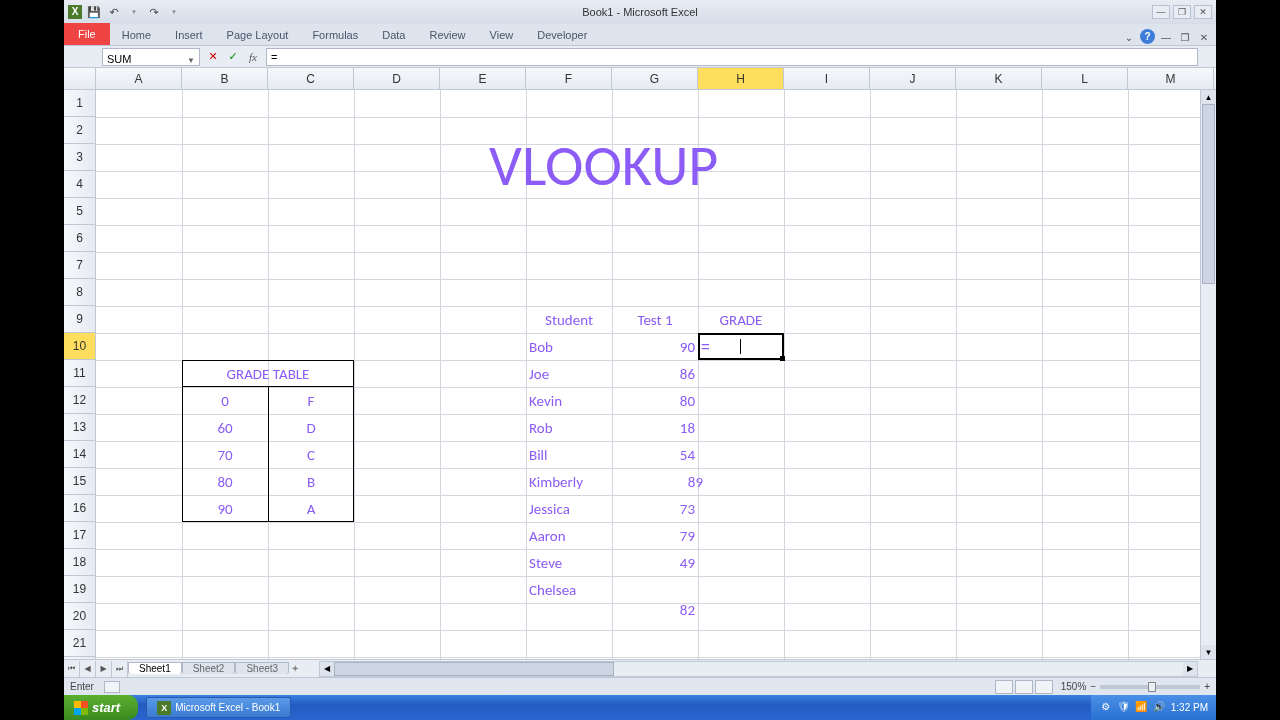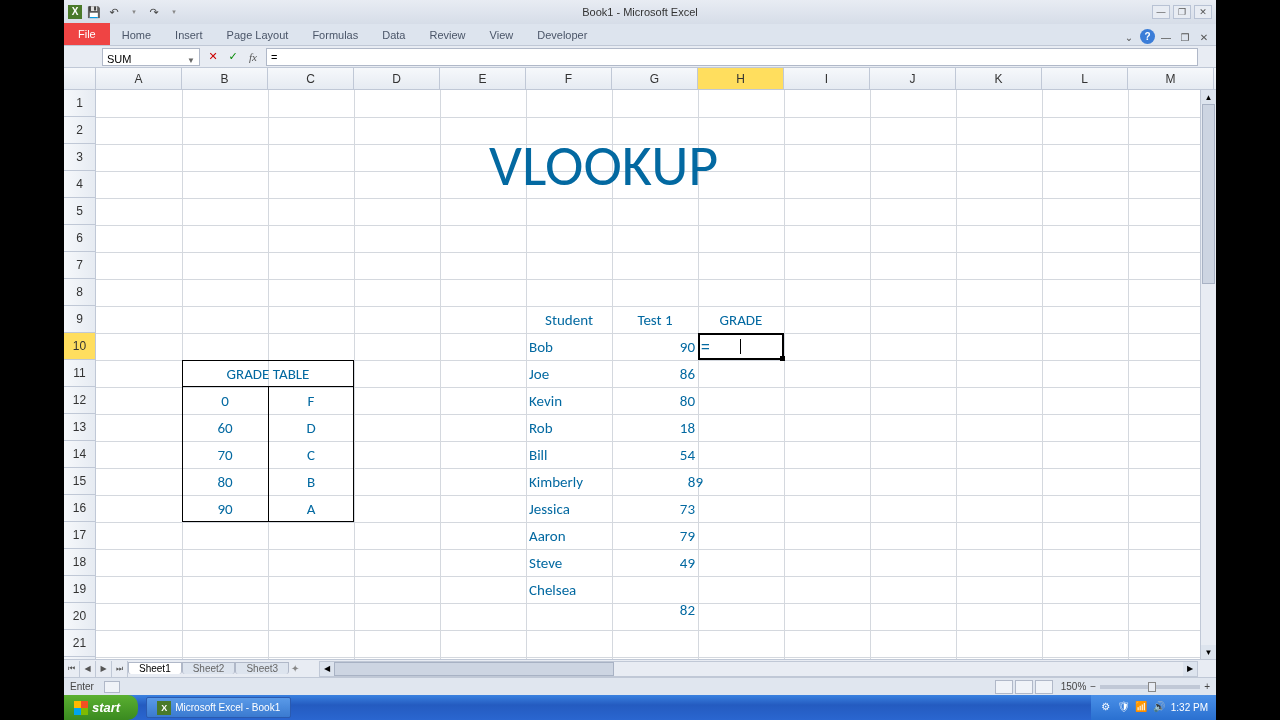--- a/index.html
+++ b/index.html
@@ -44,21 +44,21 @@
 .grid-body { flex: 1; display: flex; overflow: hidden; }
 .row-headers { width: 32px; display: flex; flex-direction: column; background: linear-gradient(90deg, #f6f8fb, #e6ebf2); border-right: 1px solid #c0c8d6; }
 .row-h { height: 27px; text-align: center; font-size: 12px; color: #333; line-height: 27px; border-bottom: 1px solid #c0c8d6; }
 .row-h.active { background: #ffde5e; }
 
 .cells { position: relative; flex: 1; }
 .cell-grid { position: absolute; inset: 0; }
 .gridline-v { position: absolute; top: 0; bottom: 0; width: 1px; background: #d4d8de; }
 .gridline-h { position: absolute; left: 0; right: 0; height: 1px; background: #d4d8de; }
 
-.cell-text { position: absolute; font-size: 15px; font-family: Calibri, sans-serif; color: #0369a1; white-space: nowrap; padding: 0 3px; display: flex; align-items: center; height: 27px; }
+.cell-text { position: absolute; font-size: 15px; font-family: Calibri, sans-serif; color: #8b5cf6; white-space: nowrap; padding: 0 3px; display: flex; align-items: center; height: 27px; }
 .big-title { font-size: 58px; font-family: Calibri, sans-serif; height: auto; }
 .center { justify-content: center; }
 .right { justify-content: flex-end; }
 
 .border-box { position: absolute; border: 1.5px solid #000; pointer-events: none; }
 .active-cell { position: absolute; border: 2px solid #000; pointer-events: none; z-index: 5; }
 .active-cell::after { content: ''; position: absolute; right: -3px; bottom: -3px; width: 5px; height: 5px; background: #000; }
 .cursor-blink { position: absolute; width: 1px; height: 15px; background: #000; }
 
 

